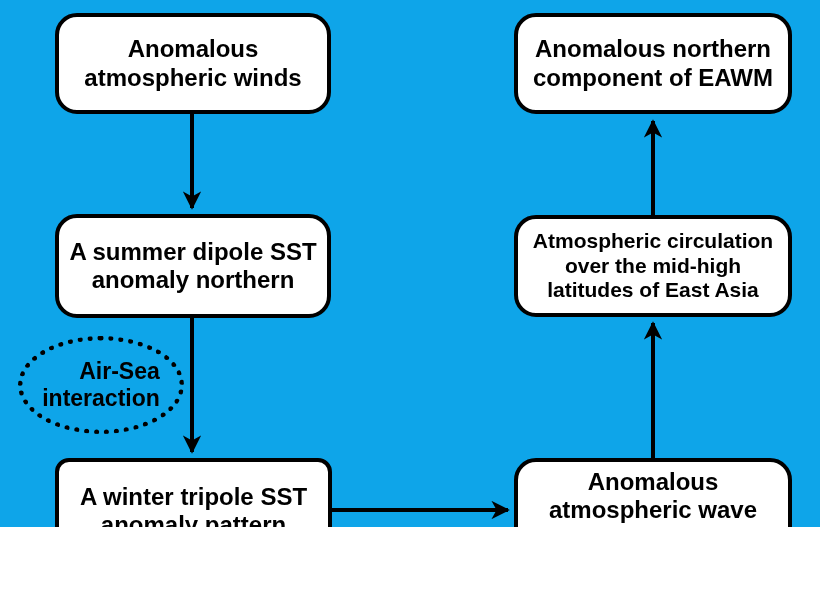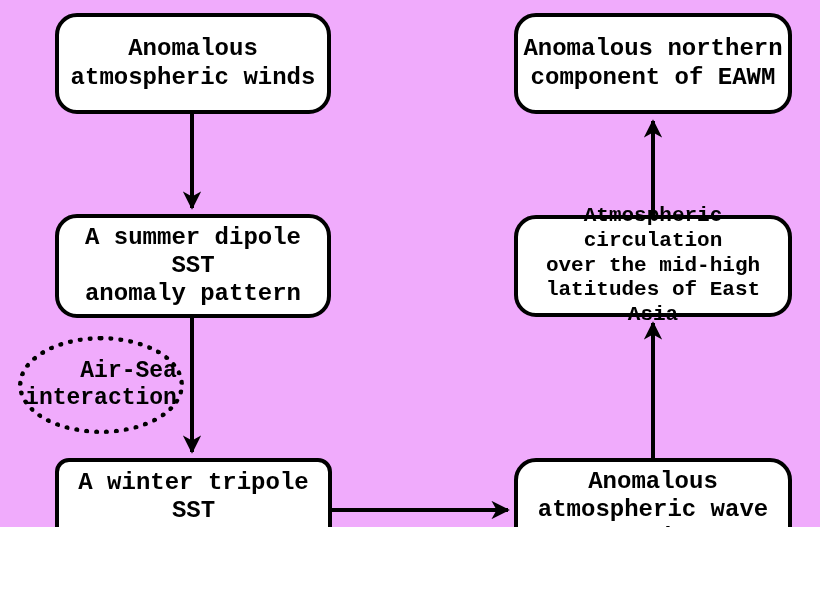--- a/index.html
+++ b/index.html
@@ -4,22 +4,22 @@
 <style>
   html, body {
     margin: 0;
     padding: 0;
     background: #ffffff;
   }
   .canvas {
     position: relative;
     width: 820px;
     height: 527px;
-    background: #f0abfc;
-    font-family: Liberation Mono, monospace;
+    background: #0ea5e9;
+    font-family: Liberation Sans, sans-serif;
     overflow: hidden;
   }
   .arrows {
     position: absolute;
     left: 0;
     top: 0;
     width: 820px;
     height: 595px;
   }
   .node {
@@ -77,21 +77,21 @@
     <line x1="653" y1="215" x2="653" y2="121" stroke="#000000" stroke-width="4" marker-end="url(#arrowhead)"></line>
   </svg>
 
   <div class="node" id="node-winds">
     <span>Anomalous
 atmospheric winds</span>
   </div>
 
   <div class="node" id="node-summer-dipole">
     <span>A summer dipole SST
-anomaly pattern</span>
+anomaly northern</span>
   </div>
 
   <div class="node ellipse" id="node-air-sea">
     <span>Air-Sea
 interaction</span>
   </div>
 
   <div class="node" id="node-winter-tripole">
     <span>A winter tripole SST
 anomaly pattern</span>

